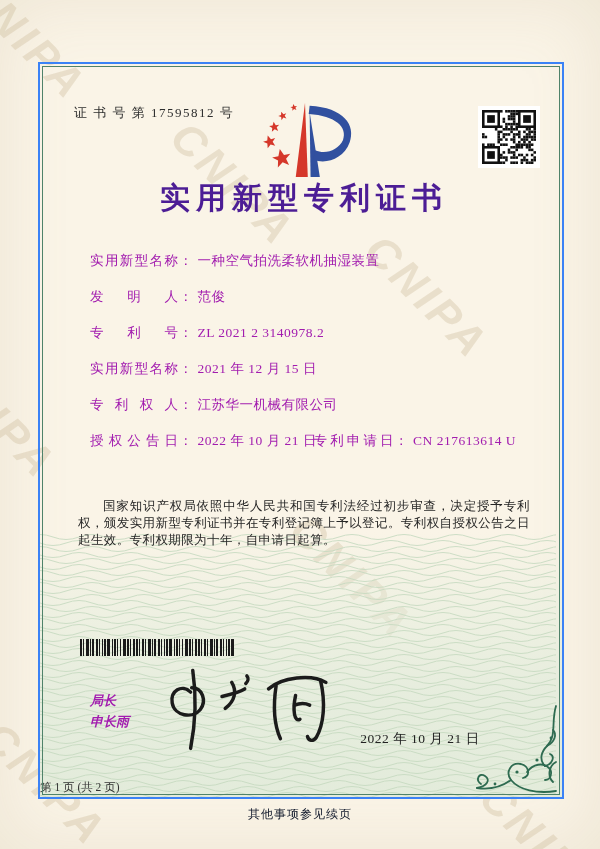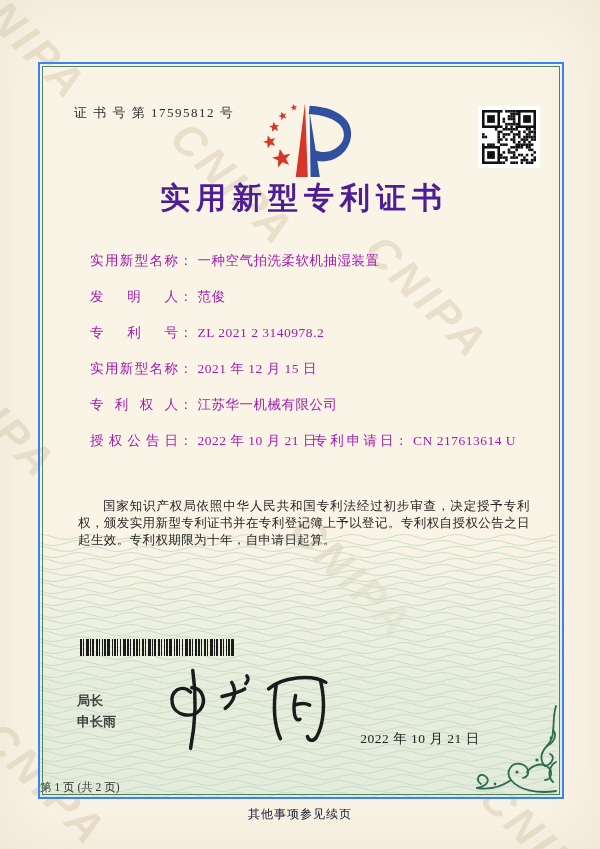--- a/index.html
+++ b/index.html
@@ -74,23 +74,23 @@
   .valw{display:inline-block;width:116px;letter-spacing:.5px;margin-left:4px;}
   
   .paras{position:absolute;left:38px;width:452px;top:434px;z-index:3;}
   .paras p{
     margin:0;font-size:12.5px;line-height:17px;letter-spacing:.4px;
     text-align:justify;text-indent:2em;color:#262626;
   }
   
   .barcode{position:absolute;left:40px;top:575px;width:158px;height:17px;z-index:3;}
   .signer{
-    position:absolute;left:37px;top:626px;z-index:3;
+    position:absolute;left:50px;top:626px;z-index:3;
     font-family:"Liberation Sans","DejaVu Sans",sans-serif;
-    font-weight:bold;font-size:13px;line-height:21px;color:#404040;
+    font-weight:bold;font-size:13px;line-height:21px;color:#a21caf;font-style:italic;
   }
   .sig{position:absolute;left:120px;top:600px;width:190px;height:92px;z-index:3;}
   .sig path{fill:none;stroke:#1b1b1b;stroke-width:3.2;stroke-linecap:round;stroke-linejoin:round;}
   .date{
     position:absolute;left:270px;top:666px;width:220px;text-align:center;
     font-size:13.5px;color:#222;letter-spacing:.5px;z-index:3;
   }
   .pageinfo{
     position:absolute;left:0;right:0;top:716px;
     font-size:11.5px;color:#333;z-index:3;

